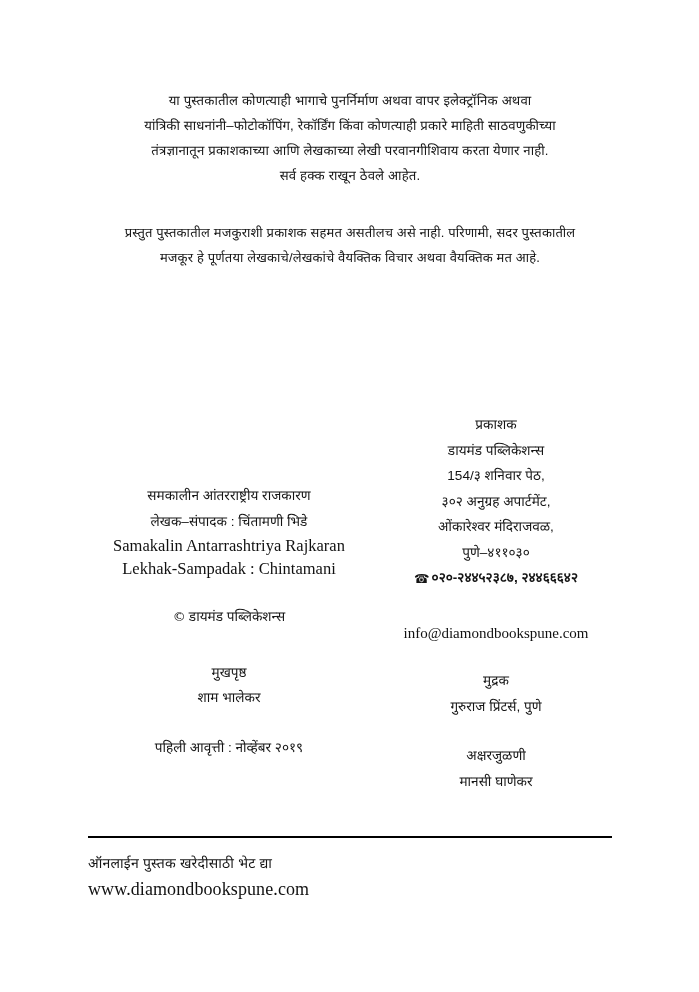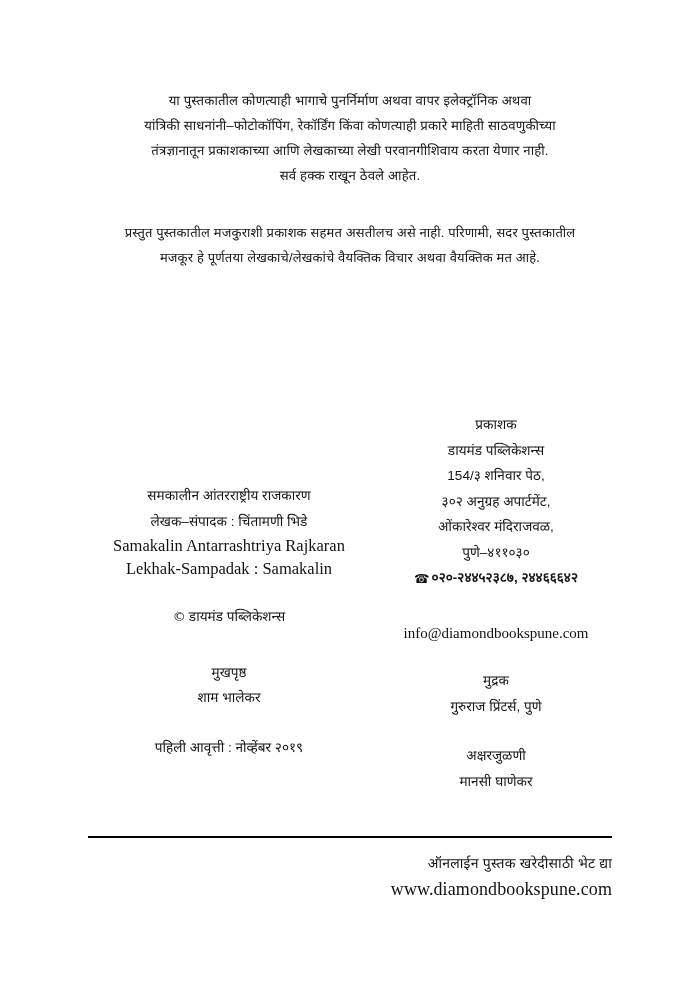--- a/index.html
+++ b/index.html
@@ -131,21 +131,21 @@
     top: 836px;
     width: 524px;
     height: 2.4px;
     background: #000000;
   }
   .footer {
     position: absolute;
     left: 88px;
     top: 850px;
     width: 524px;
-    text-align: right;
+    text-align: left;
   }
   .footer-dev {
     display: block;
     font-family: "Liberation Sans", "DejaVu Sans", sans-serif;
     font-size: 14px;
     line-height: 26px;
     color: #141414;
     letter-spacing: 0.2px;
   }
   .footer-url {
@@ -177,21 +177,21 @@
     </div>
 
   </div>
 
   <div class="imprint">
 
     <div class="col col-left">
       <span class="ln-dev">समकालीन आंतरराष्ट्रीय राजकारण</span>
       <span class="ln-dev">लेखक–संपादक : चिंतामणी भिडे</span>
       <span class="ln-lat">Samakalin Antarrashtriya Rajkaran</span>
-      <span class="ln-lat">Lekhak-Sampadak : Samakalin</span>
+      <span class="ln-lat">Lekhak-Sampadak : Chintamani</span>
 
       <div class="gap-md"></div>
 
       <span class="ln-dev"><span class="copy-glyph">©</span><span>डायमंड पब्लिकेशन्स</span></span>
 
       <div class="gap-lg"></div>
 
       <span class="ln-dev">मुखपृष्ठ</span>
       <span class="ln-dev">शाम भालेकर</span>
 

